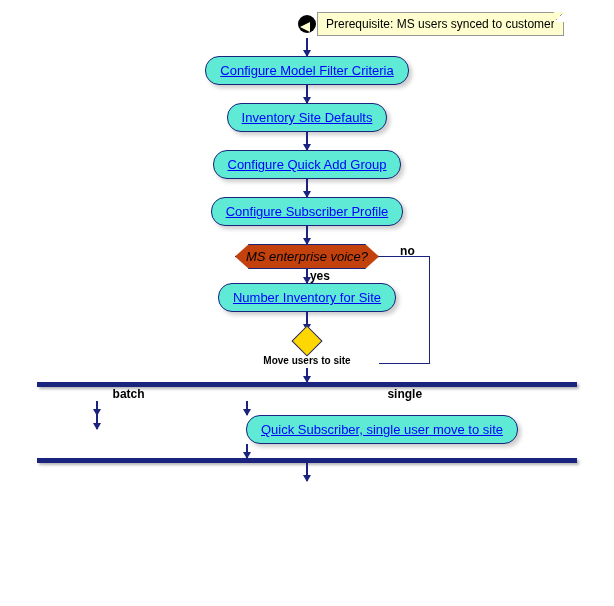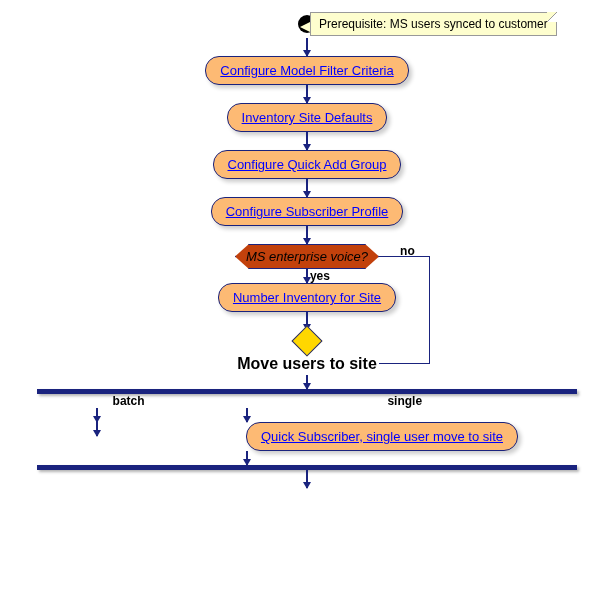--- a/index.html
+++ b/index.html
@@ -1,32 +1,32 @@
 <!DOCTYPE html>
 <html><head>
 <meta charset="utf-8">
 <style>
 body{margin:0;padding:10px;font-family:sans-serif;font-size:13px;background:#fff}
 .diagram{display:flex;flex-direction:column;align-items:center;width:594px}
 .start-row{display:flex;align-items:center;justify-content:center;width:100%;position:relative;height:28px}
 .start-dot{width:18px;height:18px;background:#000;border-radius:50%}
-.note{position:absolute;left:300px;top:2px;background:#fefece;border:1px solid #999;padding:4px 8px;font-size:12px}
+.note{position:absolute;left:307px;top:2px;background:#fefece;border:1px solid #999;padding:4px 8px;font-size:12px}
 .note-fold{position:absolute;right:-1px;top:-1px;width:10px;height:10px;background:linear-gradient(135deg,#fefece 50%,#999 50%,#999 52%,#fff 52%)}
 .note-tail{position:absolute;left:290px;top:12px;width:0;height:0;border-top:5px solid transparent;border-bottom:5px solid transparent;border-right:10px solid #fefece}
 .arrow{width:2px;height:18px;background:#1a237e;position:relative}
 .arrow::after{content:"";position:absolute;bottom:-1px;left:-3px;width:0;height:0;border-left:4px solid transparent;border-right:4px solid transparent;border-top:7px solid #1a237e}
 .arrow-sm{height:14px}
-.activity{background:#fdba74;border:1.5px solid #1a237e;border-radius:14px;padding:6px 14px;color:#00f;text-decoration:underline;cursor:pointer;box-shadow:3px 3px 4px rgba(0,0,0,0.2)}
+.activity{background:#5eead4;border:1.5px solid #1a237e;border-radius:14px;padding:6px 14px;color:#00f;text-decoration:underline;cursor:pointer;box-shadow:3px 3px 4px rgba(0,0,0,0.2)}
 .decision{background:#c2410c;border:1.5px solid #1a237e;padding:4px 10px;font-style:italic;position:relative;clip-path:polygon(14px 0,calc(100% - 14px) 0,100% 50%,calc(100% - 14px) 100%,14px 100%,0 50%)}
 .decision-wrap{position:relative}
 .lbl{font-size:12px;font-weight:bold;position:absolute}
 .diamond-merge{width:20px;height:20px;background:#ffd700;border:1.5px solid #1a237e;transform:rotate(45deg);position:relative}
 .merge-row{position:relative;display:flex;justify-content:center;width:100%}
 .bypass{position:absolute;border:1.5px solid #1a237e;border-left:none;border-top-right-radius:0;width:50px}
-.fork-lbl{font-size:16px;font-weight:bold;margin:3px 0 2px}
+.fork-lbl{font-size:10px;font-weight:bold;margin:3px 0 2px}
 .fork-bar{width:540px;height:5px;background:#1a237e;box-shadow:2px 2px 3px rgba(0,0,0,0.3)}
 .fork-row{display:flex;width:540px;justify-content:space-around;align-items:flex-start}
 .fork-col{display:flex;flex-direction:column;align-items:flex-start;position:relative}
 .fork-col .lbl{position:static;align-self:flex-start;margin-left:52%}
 </style>
 </head>
 <body>
 
 <div class="diagram">
 

